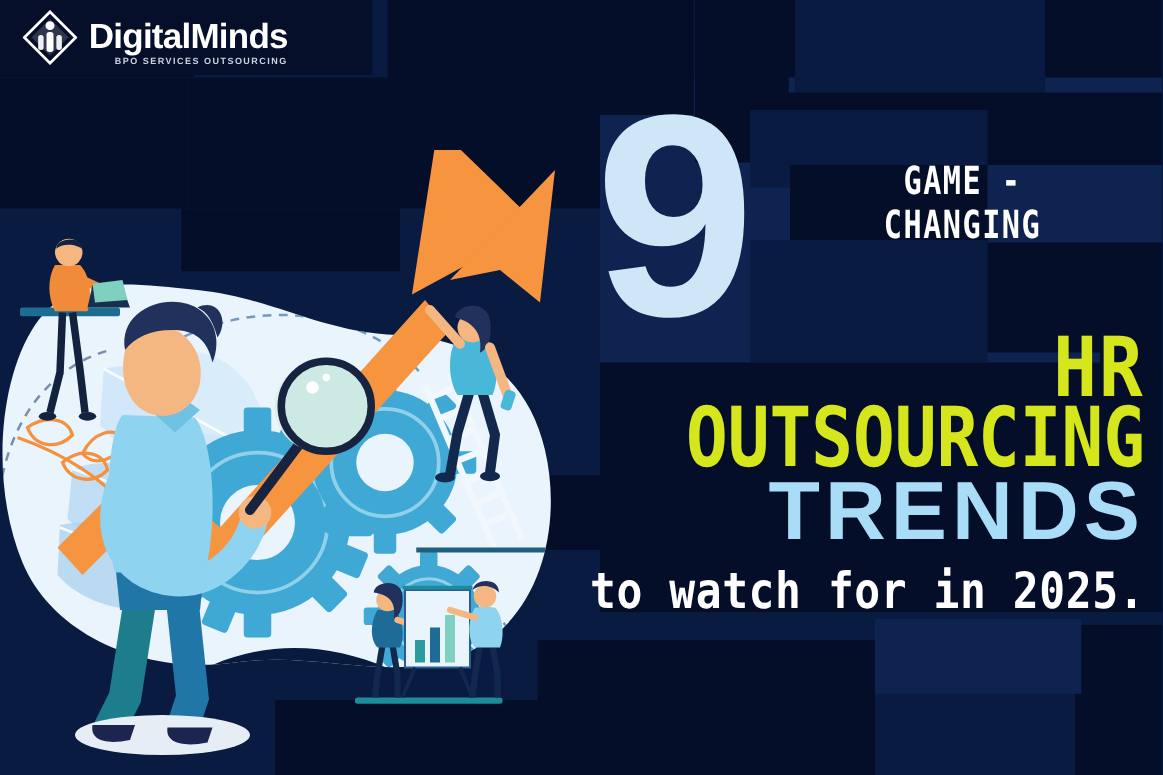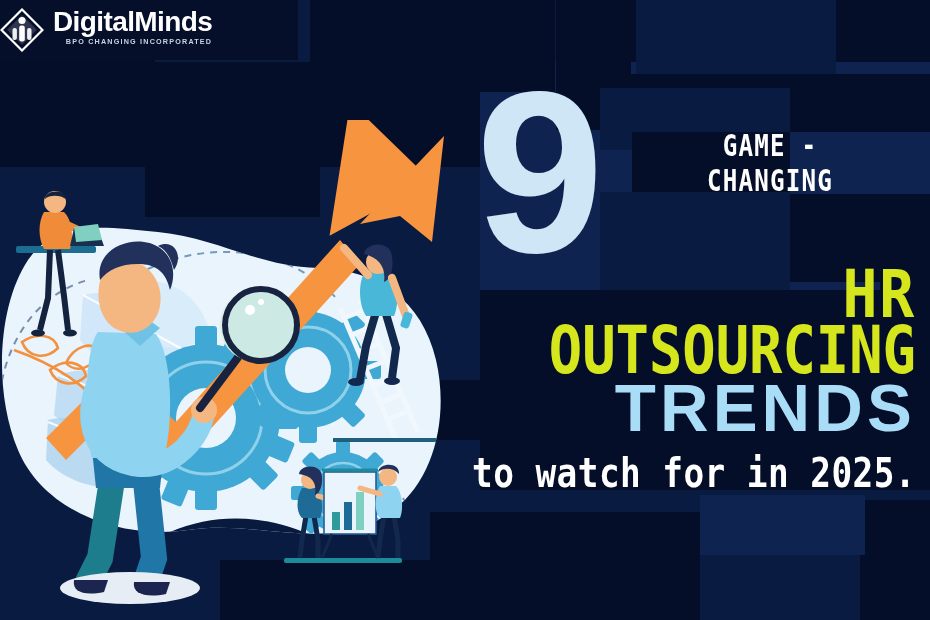--- a/index.html
+++ b/index.html
@@ -12,21 +12,21 @@
 
   
   .bg-layer{position:absolute;inset:0;}
   .blk{position:absolute;}
   .blk.light{background:#0f2350;}
   .blk.dark{background:#050e29;}
   .blk.mid{background:#0a1b42;}
 
   
   .logo-plate{position:absolute;left:0;top:0;width:298px;height:60px;background:#060f2a;z-index:40;}
-  .logo{position:absolute;left:0;top:8px;display:flex;align-items:flex-start;gap:9px;z-index:41;}
+  .logo{position:absolute;left:18px;top:8px;display:flex;align-items:flex-end;gap:9px;z-index:41;}
   .logo-mark{position:relative;width:44px;height:44px;flex:0 0 44px;}
   .logo-text{display:flex;flex-direction:column;justify-content:center;line-height:1;}
   .logo-name{font-size:28px;font-weight:bold;color:#ffffff;letter-spacing:-0.6px;
     font-family:"Liberation Sans",sans-serif;}
   .logo-tag{font-size:7.2px;color:#c9d3e4;letter-spacing:1.2px;margin-top:2px;text-align:right;
     font-family:"Liberation Sans",sans-serif;font-weight:bold;}
 
   
   .illus{position:absolute;left:-12px;top:120px;width:470px;height:500px;z-index:20;}
 
@@ -324,21 +324,21 @@
         <rect x="22" y="1.5" width="29" height="29" transform="rotate(45 22 1.5)" fill="none" stroke="#ffffff" stroke-width="2.2"></rect>
         <rect x="22" y="7" width="21" height="21" transform="rotate(45 22 7)" fill="#ffffff" opacity="0.16"></rect>
         <circle cx="22" cy="12.5" r="3.6" fill="#ffffff"></circle>
         <rect x="19.2" y="17.5" width="5.6" height="16" rx="2.2" fill="#ffffff"></rect>
         <rect x="12.5" y="20" width="4.4" height="12" rx="2" fill="#ffffff" opacity="0.92"></rect>
         <rect x="27.1" y="20" width="4.4" height="12" rx="2" fill="#ffffff" opacity="0.92"></rect>
       </svg>
     </div>
     <div class="logo-text">
       <div class="logo-name">DigitalMinds</div>
-      <div class="logo-tag">BPO CHANGING INCORPORATED</div>
+      <div class="logo-tag">BPO SERVICES OUTSOURCING</div>
     </div>
   </div>
 
   <div class="copy nine">9</div>
 
   <div class="copy gamechanging">
     <div>GAME -</div>
     <div>CHANGING</div>
   </div>
 

